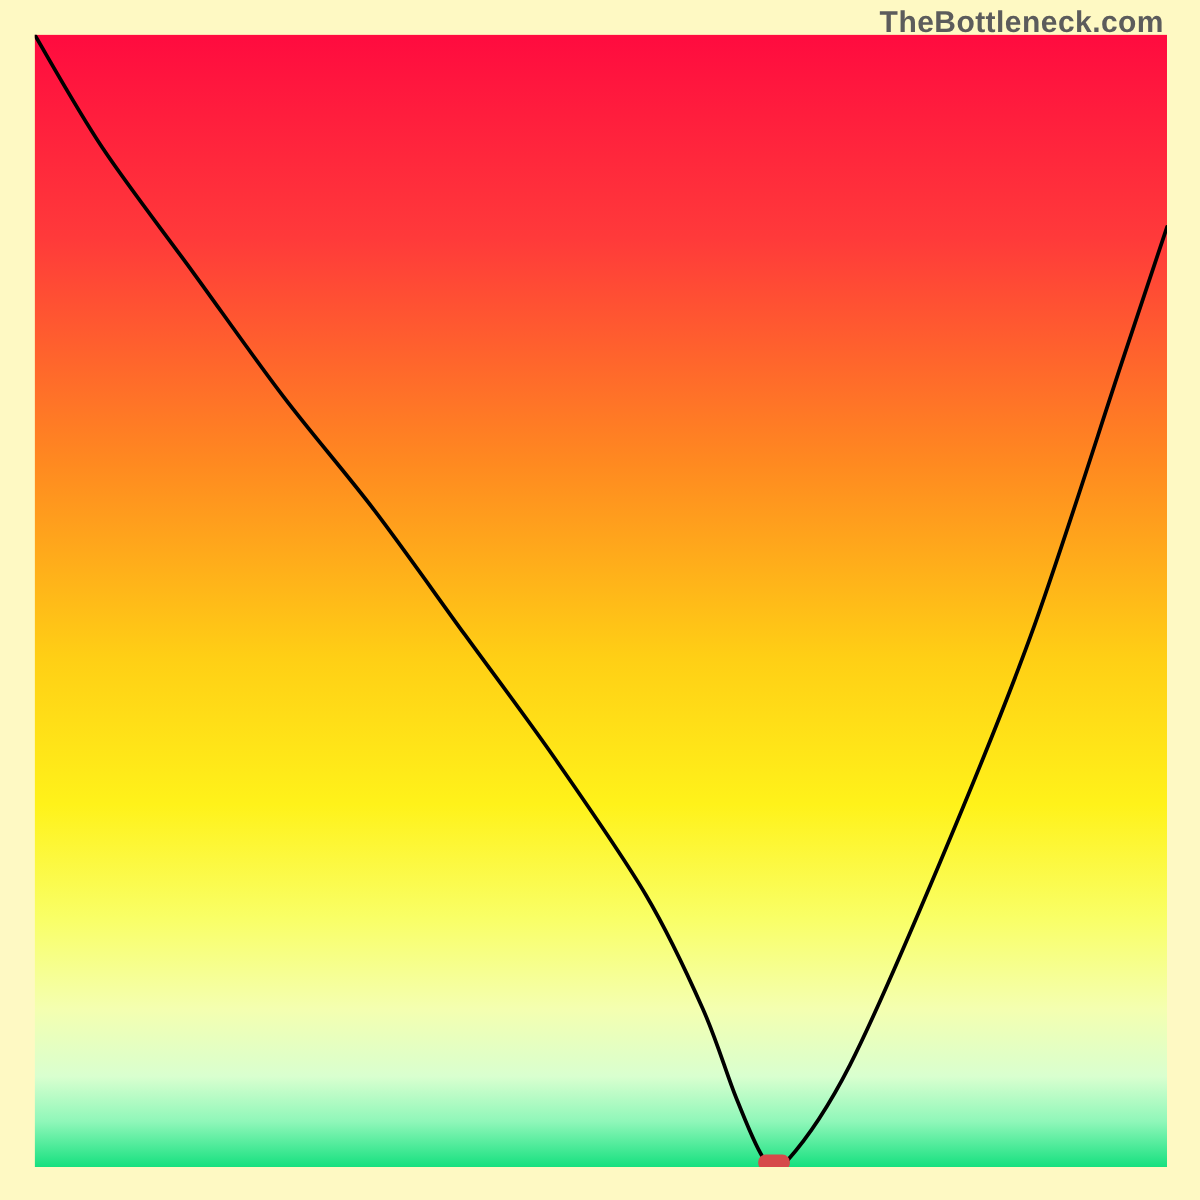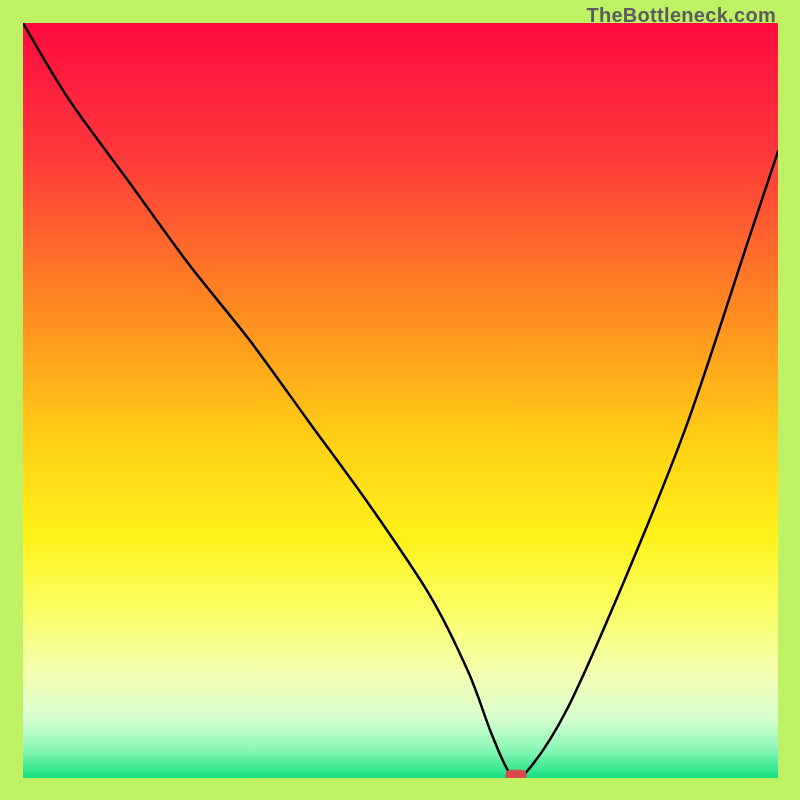--- a/index.html
+++ b/index.html
@@ -10,21 +10,21 @@
     height: 800px;
     position: relative;
     font-family: Arial, Helvetica, sans-serif;
   }
   .frame {
     position: absolute;
     left: 0;
     top: 0;
     width: 800px;
     height: 800px;
-    background: #bef264;
+    background: #fef9c3;
   }
   .plot-area {
     position: absolute;
     left: 23px;
     top: 23px;
     width: 755px;
     height: 755px;
     overflow: hidden;
   }
   .watermark {

